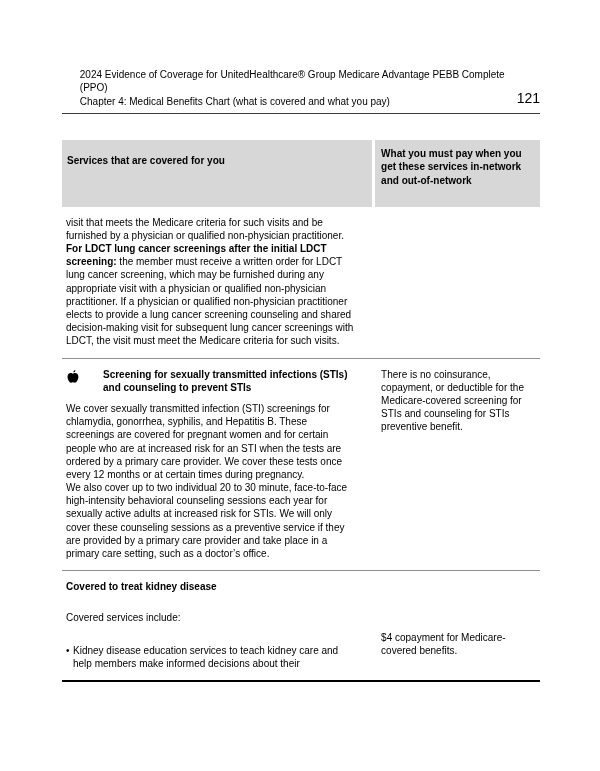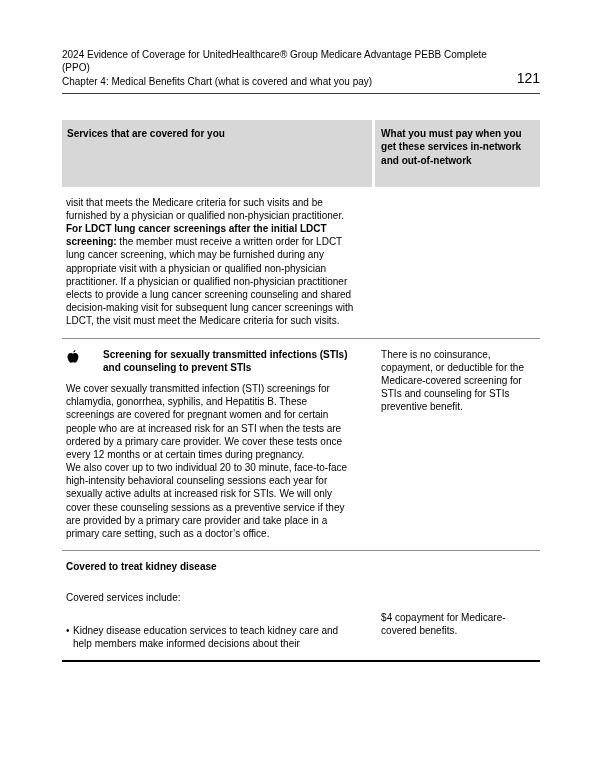--- a/index.html
+++ b/index.html
@@ -11,45 +11,46 @@
   }
   .page {
     width: 600px; height: 771px;
     padding: 48px 60px 0 62px;
     position: relative;
     background: #fff;
   }
   
   .page-header {
     display: flex;
-    justify-content: space-between;
+    justify-content: flex-end;
     align-items: flex-end;
     font-size: 10px;
     line-height: 1.34;
+    margin-top: 20px;
   }
   .header-text { max-width: 440px; }
   .page-num { font-size: 14px; padding-left: 12px; }
   .header-rule {
     border: none;
     border-top: 1px solid #3a3a3a;
     margin: 5px 0 0 0;
   }
   
   .benefits-table {
     margin-top: 26px;
     font-size: 10px;
     line-height: 1.32;
   }
   .t-row { display: flex; align-items: stretch; }
   .cell-left  { width: 65.5%; padding: 9px 20px 10px 4px; }
   .cell-right { width: 34.5%; padding: 9px 0 10px 6px; }
   .t-head .cell-left {
     background: #d7d7d7;
     font-weight: bold;
-    padding: 7px 8px 7px 5px;
+    padding: 14px 8px 7px 5px;
     border-right: 3px solid #ffffff;
   }
   .t-head .cell-right {
     background: #d7d7d7;
     font-weight: bold;
     padding: 7px 6px 20px 6px;
   }
   .row-divider { border: none; border-top: 1px solid #8f8f8f; margin: 0; }
   .bottom-rule { border: none; border-top: 2.5px solid #000; margin: 0; }
   p { margin: 0; }

